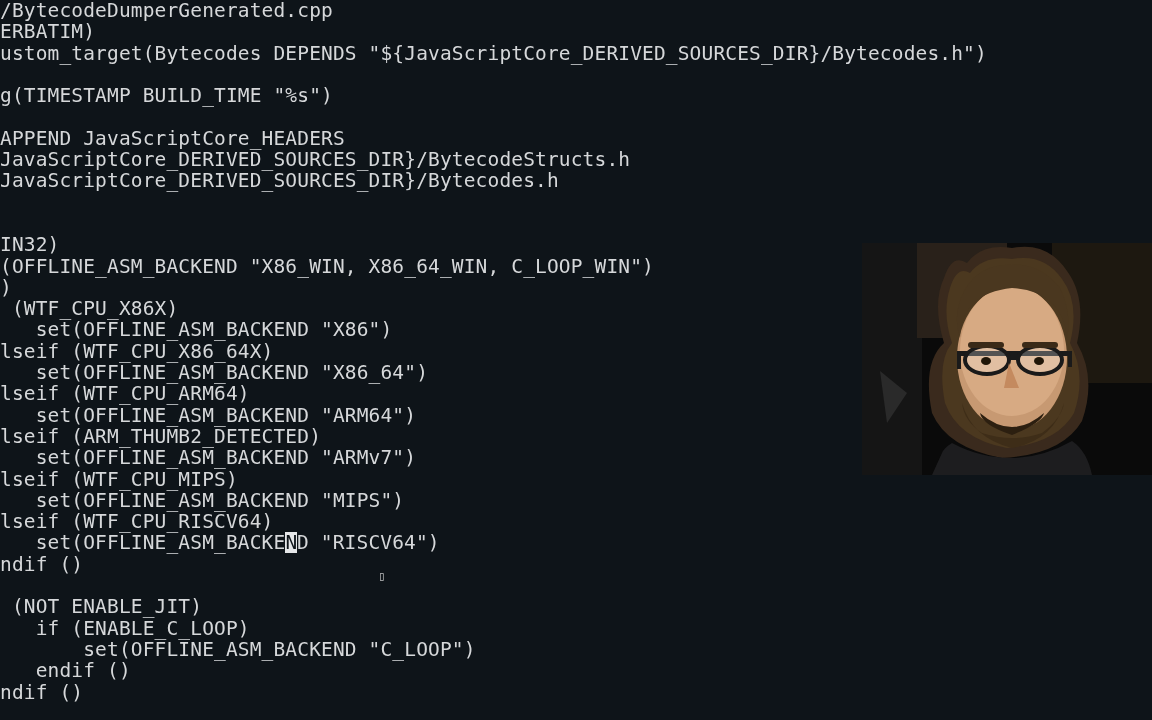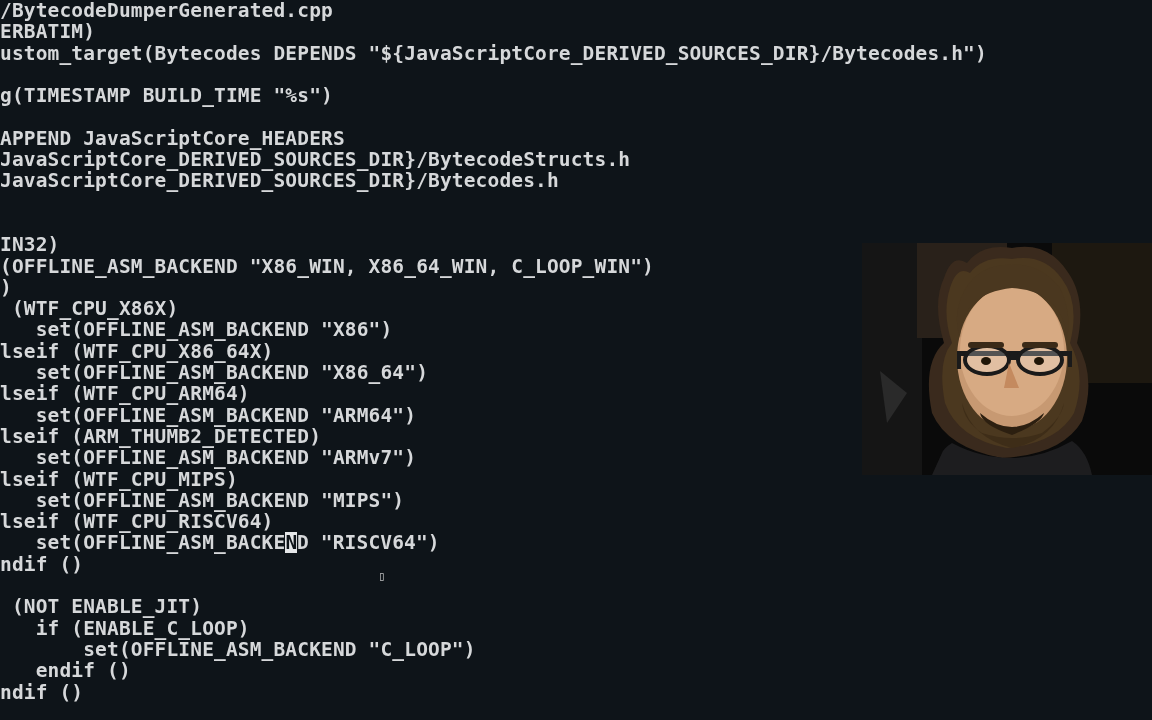--- a/index.html
+++ b/index.html
@@ -17,21 +17,20 @@
   }
   .editor {
     position: absolute;
     left: 0;
     top: 0;
     width: 1152px;
     height: 720px;
     white-space: pre;
     letter-spacing: 0.15px;
     overflow: hidden;
-    font-weight: bold;
   }
   .line {
     height: 21.3px;
     white-space: pre;
   }
   .cursor-block {
     display: inline-block;
     width: 0.6em;
     height: 21px;
     line-height: 21px;

